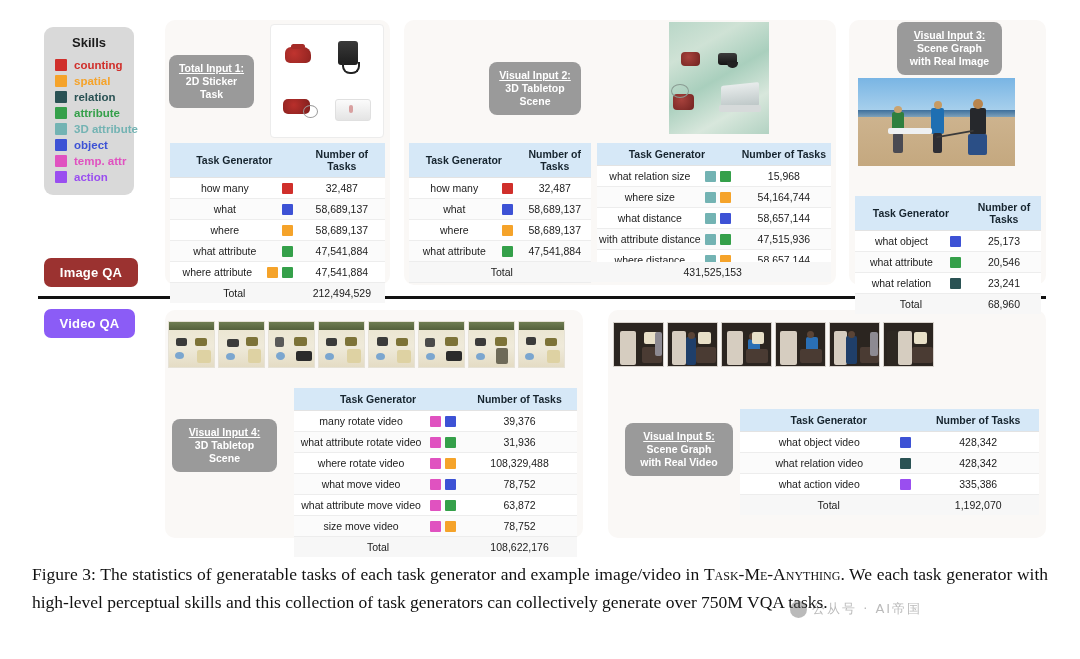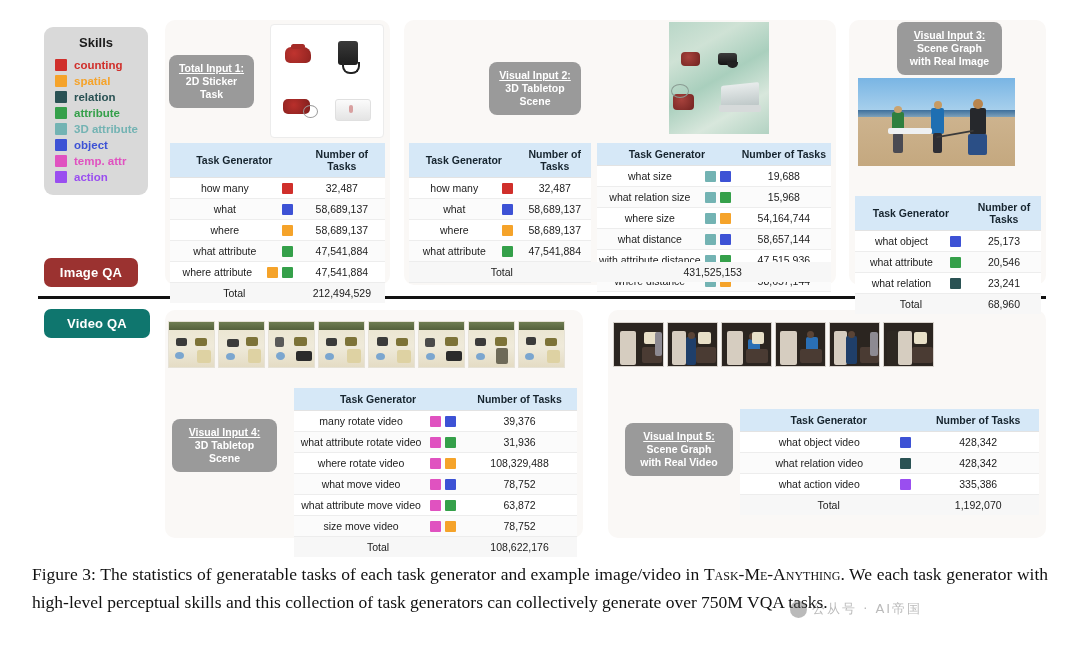--- a/index.html
+++ b/index.html
@@ -20,21 +20,21 @@
     position: absolute;
     left: 0; top: 0;
     width: 1080px;
     height: 548px;
   }
 
   
   .skills-box {
     position: absolute;
     left: 44px; top: 27px;
-    width: 104px;
+    width: 90px;
     background: #d9d9d9;
     border-radius: 9px;
     padding: 8px 0 10px 0;
     box-sizing: border-box;
   }
   .skills-title {
     text-align: center;
     font-size: 13px;
     font-weight: bold;
     color: #1a1a1a;
@@ -67,22 +67,22 @@
     padding: 7px 0;
     letter-spacing: 0.2px;
   }
   .qa-image {
     left: 44px; top: 258px;
     width: 94px;
     background: #9b3230;
   }
   .qa-video {
     left: 44px; top: 309px;
-    width: 106px;
-    background: #0f766e;
+    width: 91px;
+    background: #8b5cf6;
   }
 
   
   .divider {
     position: absolute;
     left: 38px; top: 296px;
     width: 1008px; height: 3px;
     background: #111;
   }
 
@@ -611,30 +611,20 @@
         <thead>
           <tr>
             <th style="width: 58%;">Task Generator</th>
             <th>Number of Tasks</th>
           </tr>
         </thead>
         <tbody>
           <tr>
             <td>
               <div class="gen-cell">
-                <span class="gen-name">what size</span>
-                <span class="chip" style="background: rgb(115, 179, 179);"></span>
-                <span class="chip" style="background: rgb(61, 82, 213);"></span>
-              </div>
-            </td>
-            <td class="num">19,688</td>
-          </tr>
-          <tr>
-            <td>
-              <div class="gen-cell">
                 <span class="gen-name">what relation size</span>
                 <span class="chip" style="background: rgb(115, 179, 179);"></span>
                 <span class="chip" style="background: rgb(53, 160, 74);"></span>
               </div>
             </td>
             <td class="num">15,968</td>
           </tr>
           <tr>
             <td>
               <div class="gen-cell">

